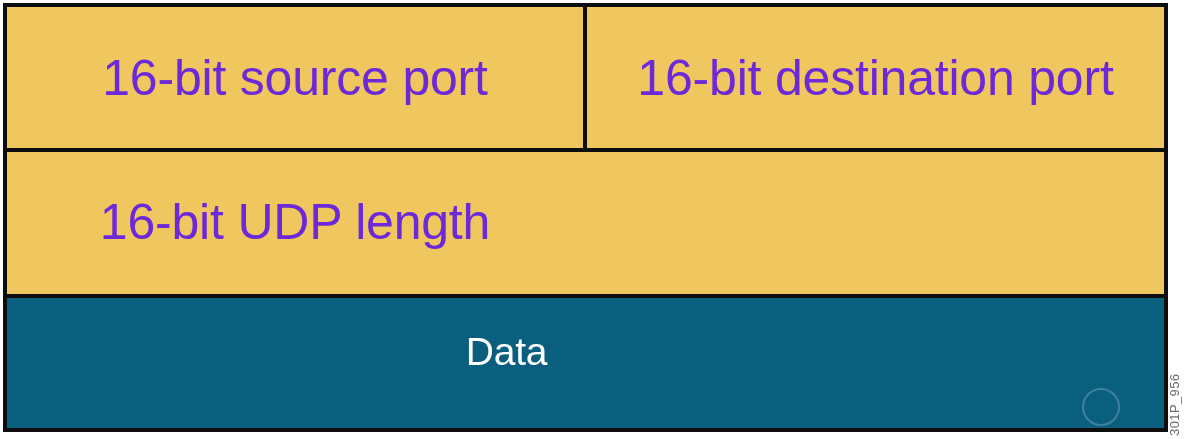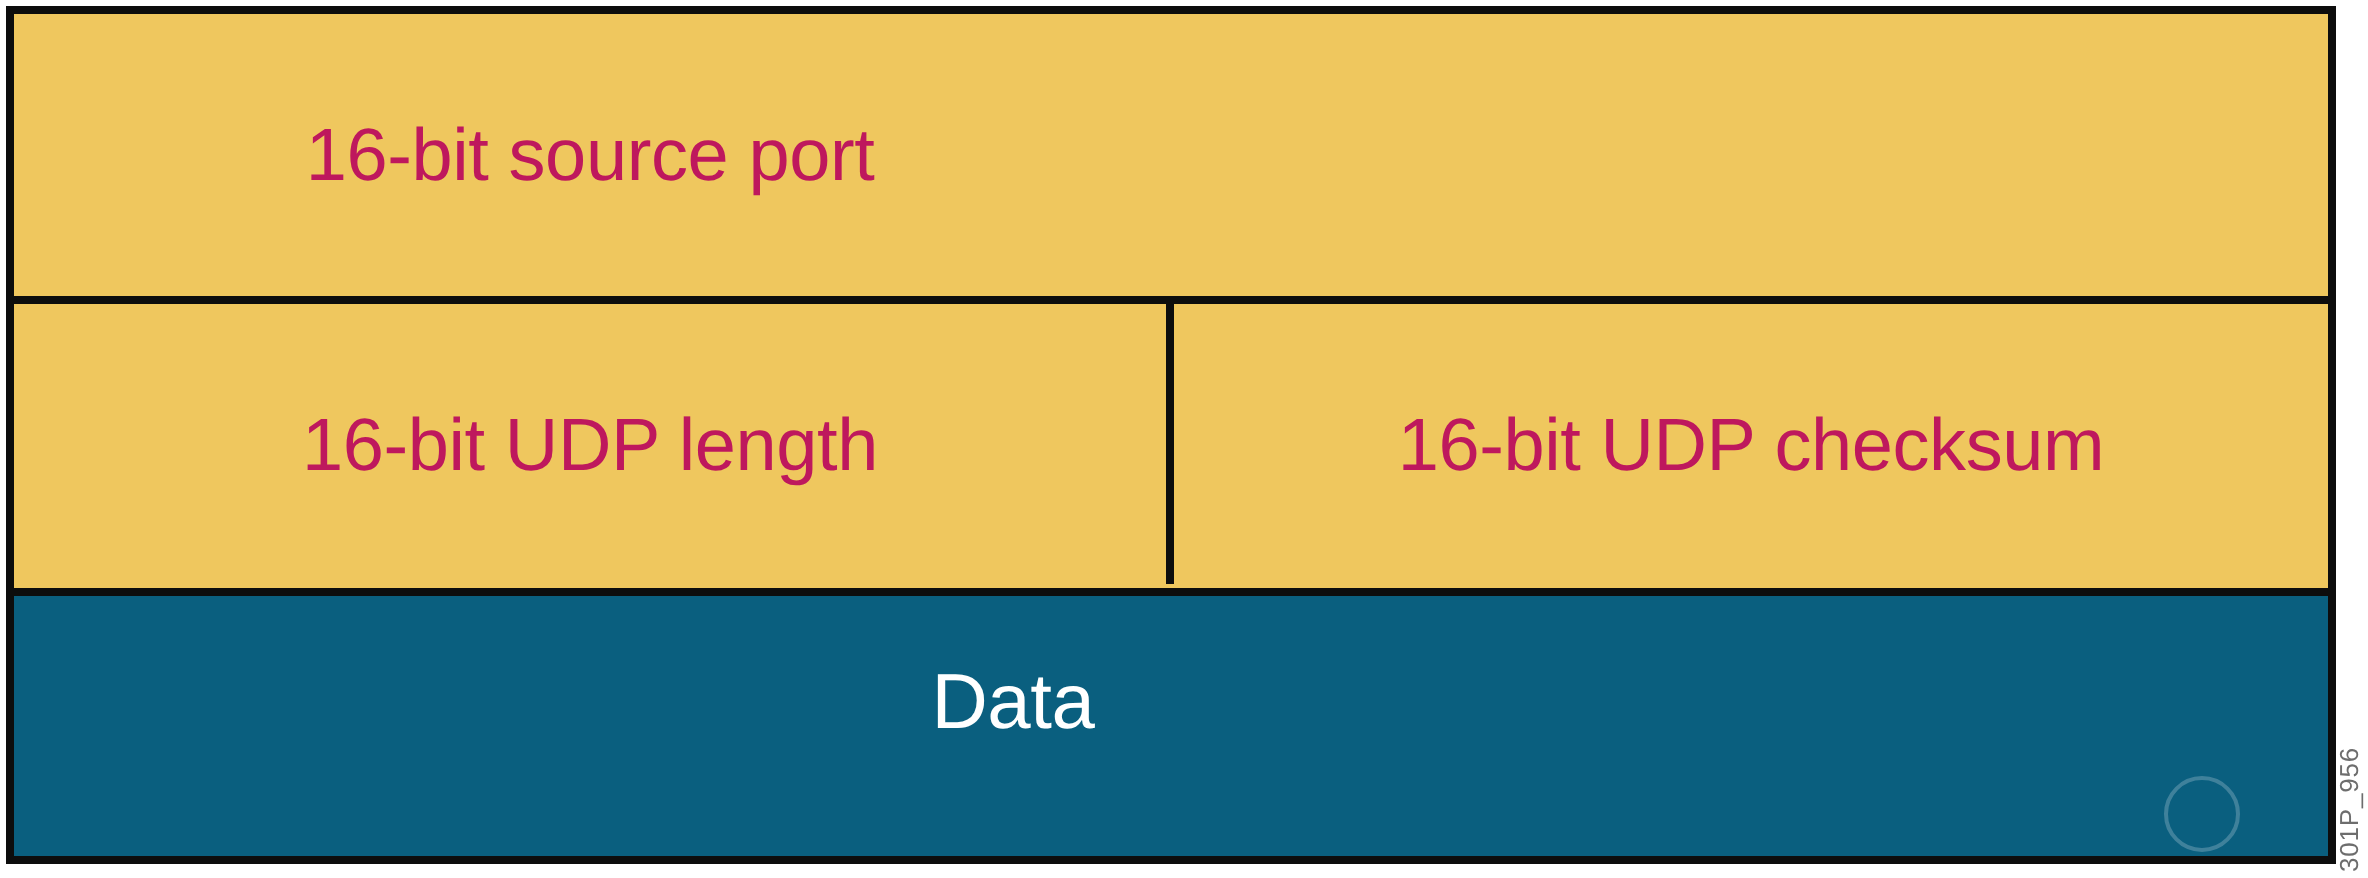--- a/index.html
+++ b/index.html
@@ -52,23 +52,23 @@
     background: #efc75e;
     display: flex;
     align-items: center;
     justify-content: center;
     height: 100%;
   }
   .cell-left  { width: 576px; }
   .cell-right { width: 581px; border-left: 4px solid #0d0d0d; }
 
   .cell-label {
-    font-size: 37px;
+    font-size: 50px;
     font-weight: 400;
-    color: #be185d;
+    color: #6d28d9;
     letter-spacing: -0.2px;
     line-height: 1;
     white-space: nowrap;
   }
 
   
   .data-row {
     position: absolute;
     left: 0;
     top: 287px;
@@ -136,28 +136,28 @@
 <body>
 
 <div id="diagram-root">
 
   <div class="packet-box">
 
     <div class="header-row row-1">
       <div class="header-cell cell-left">
         <span class="cell-label">16-bit source port</span>
       </div>
+      <div class="header-cell cell-right">
+        <span class="cell-label">16-bit destination port</span>
+      </div>
     </div>
 
     <div class="header-row row-2">
       <div class="header-cell cell-left">
         <span class="cell-label">16-bit UDP length</span>
-      </div>
-      <div class="header-cell cell-right">
-        <span class="cell-label">16-bit UDP checksum</span>
       </div>
     </div>
 
     <div class="data-row">
       <span class="data-label">Data</span>
       <span class="watermark-ring"></span>
     </div>
 
   </div>
 

